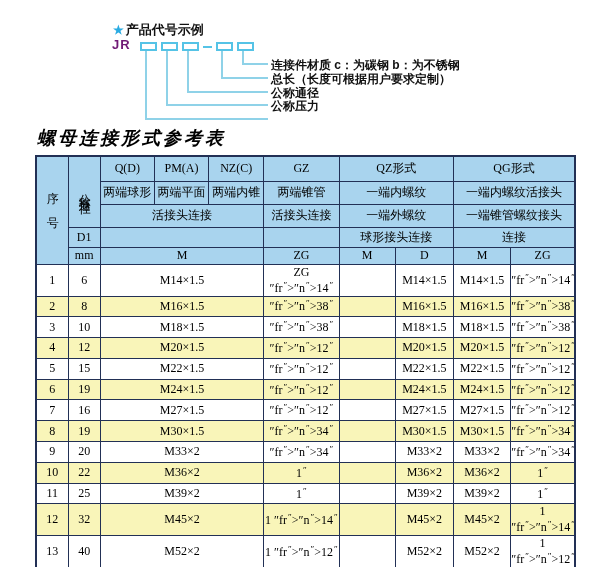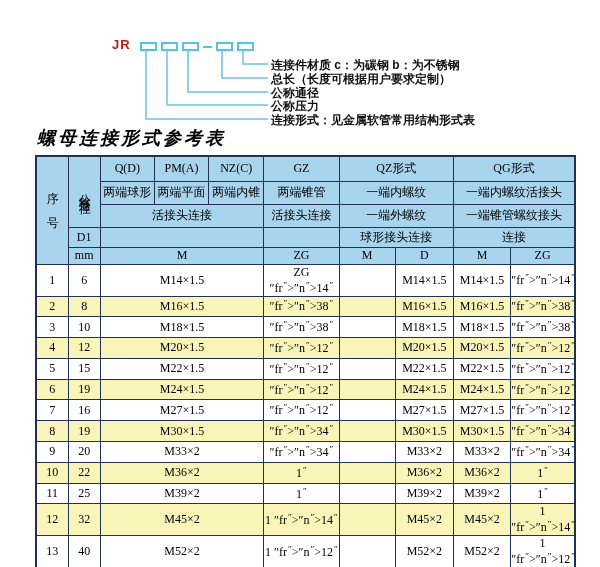--- a/index.html
+++ b/index.html
@@ -10,21 +10,21 @@
     --star:#29abe2;
   }
   *{margin:0;padding:0;box-sizing:border-box;}
   body{width:600px;height:567px;position:relative;background:#fff;overflow:hidden;
        font-family:"Liberation Sans",sans-serif;}
   .page{position:absolute;inset:0;}
 
   
   .diagram-title{position:absolute;left:113px;top:21px;font-size:13px;font-weight:bold;color:#111;}
   .diagram-title .star{color:var(--star);margin-right:2px;font-size:12px;}
-  .jr{position:absolute;left:112px;top:37px;font-size:13px;font-weight:bold;color:#b91c1c;letter-spacing:1px;}
+  .jr{position:absolute;left:112px;top:37px;font-size:13px;font-weight:bold;color:#701a75;letter-spacing:1px;}
   .pbox{position:absolute;top:42px;width:17px;height:9px;border:2px solid var(--cyan);background:#fff;}
   .pdash{position:absolute;top:46px;width:9px;height:2px;background:var(--cyan);}
   .vl,.hl{position:absolute;background:#8fd2e8;}
   .vl{width:1.5px;}
   .hl{height:1.5px;}
   .leg{position:absolute;left:271px;font-size:12px;font-weight:bold;color:#111;white-space:nowrap;}
 
   
   .tbl-title{position:absolute;left:37px;top:126px;font-size:18px;font-weight:bold;font-style:italic;
              font-family:"Liberation Serif",serif;color:#000;letter-spacing:3px;}
@@ -41,20 +41,21 @@
   .vtext span{writing-mode:vertical-rl;text-orientation:upright;display:inline-block;
               letter-spacing:3px;font-size:12px;}
   .vtext.gap span{letter-spacing:26px;}
   .in{font-size:9px;vertical-align:4px;margin-left:1px;}
 </style>
 </head>
 <body>
 
 <div class="page">
 
+  <div class="diagram-title"><span class="star">★</span><span>产品代号示例</span></div>
   <div class="jr">JR</div>
 
   <div class="pbox" style="left:140px"></div>
   <div class="pbox" style="left:161px"></div>
   <div class="pbox" style="left:182px"></div>
   <div class="pdash" style="left:203px"></div>
   <div class="pbox" style="left:216px"></div>
   <div class="pbox" style="left:237px"></div>
 
   <div class="vl" style="left:145px;top:51px;height:67px"></div>
@@ -65,21 +66,20 @@
   <div class="hl" style="left:187px;top:91px;width:81px"></div>
   <div class="vl" style="left:221px;top:51px;height:26px"></div>
   <div class="hl" style="left:221px;top:77px;width:47px"></div>
   <div class="vl" style="left:242px;top:51px;height:12px"></div>
   <div class="hl" style="left:242px;top:63px;width:26px"></div>
 
   <div class="leg" style="top:71px">总长（长度可根据用户要求定制）</div>
   <div class="leg" style="top:57px">连接件材质  c：为碳钢  b：为不锈钢</div>
   <div class="leg" style="top:85px">公称通径</div>
   <div class="leg" style="top:98px">公称压力</div>
-  <div class="leg" style="top:112px">连接形式：见金属软管常用结构形式表</div>
 
   <div class="tbl-title">螺母连接形式参考表</div>
 
   <table>
     <colgroup>
       <col style="width:32px">
         <col style="width:32px">
       <col style="width:54px">
         <col style="width:54px">
         <col style="width:55px">

